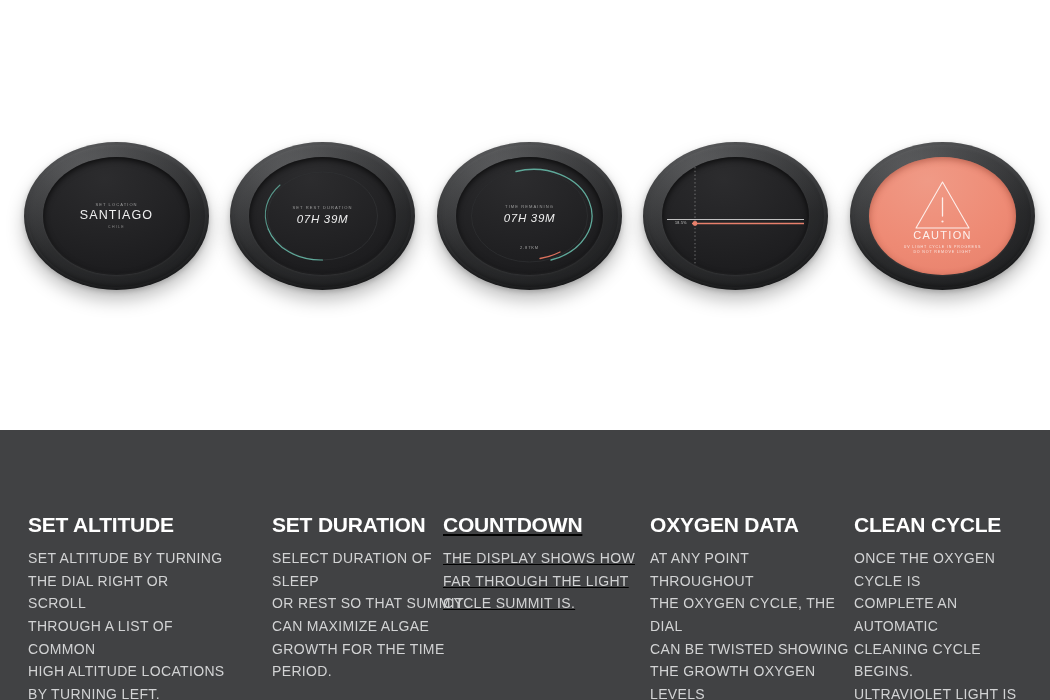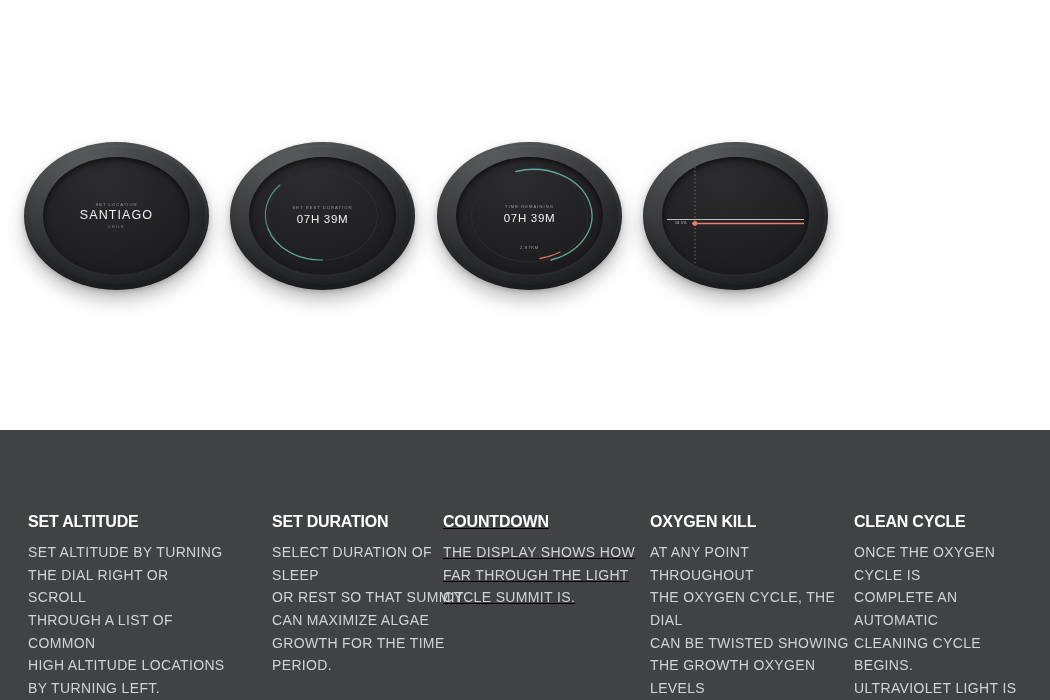--- a/index.html
+++ b/index.html
@@ -82,20 +82,21 @@
     font-size:4.1px;
     letter-spacing:1.05px;
     color:#9d9d9d;
     text-transform:uppercase;
   }
   .big-value {
     font-size:11.5px;
     letter-spacing:0.7px;
     color:#efefef;
     font-weight:400;
+    font-style:italic;
   }
   .mid-value {
     font-size:12.5px;
     letter-spacing:1.1px;
     color:#efefef;
   }
   .tiny-sub {
     font-size:3.5px;
     letter-spacing:1.3px;
     color:#8e8e8e;
@@ -152,21 +153,21 @@
     width:1050px; height:270px;
     background:#414244;
   }
 
   .col {
     position:absolute;
     top:83px;
   }
   .col-title {
     color:#ffffff;
-    font-size:16px;
+    font-size:21px;
     font-weight:bold;
     letter-spacing:-0.2px;
     margin-bottom:10px;
     white-space:nowrap;
   }
   .col-body {
     color:#d2d3d4;
     font-size:14px;
     letter-spacing:0.35px;
     line-height:1.62;
@@ -226,20 +227,35 @@
       <svg width="147" height="118" viewBox="0 0 147 118">
         <line x1="33" y1="10" x2="33" y2="110" stroke="#9a9a9a" stroke-width="0.8" stroke-dasharray="1.4 2.4" opacity="0.85"></line>
         <line x1="5" y1="62.5" x2="142" y2="62.5" stroke="#e8e8e8" stroke-width="0.8"></line>
         <line x1="30" y1="66.5" x2="142" y2="66.5" stroke="#e8806c" stroke-width="1.5"></line>
         <circle cx="33" cy="66.5" r="2.4" fill="#e8806c"></circle>
       </svg>
       <div class="axis-value" style="left:13px; top:64px;">18.5%</div>
     </div>
   </div>
 
+  <div class="dial" style="left:850px;">
+    <div class="bezel"></div>
+    <div class="face lit">
+      <svg width="147" height="118" viewBox="0 0 147 118">
+        <path d="M 73.5 25 L 100 71 L 47 71 Z" fill="none" stroke="#fdeeea" stroke-width="1.1" stroke-linejoin="round"></path>
+        <line x1="73.5" y1="41" x2="73.5" y2="59" stroke="#fdeeea" stroke-width="1.3" stroke-linecap="round"></line>
+        <circle cx="73.5" cy="64.5" r="1.1" fill="#fdeeea"></circle>
+      </svg>
+      <div class="readout" style="top:72px;">
+        <div class="caution-title">CAUTION</div>
+        <div class="caution-line" style="margin-top:2px;">UV LIGHT CYCLE IN PROGRESS</div>
+        <div class="caution-line">DO NOT REMOVE LIGHT</div>
+      </div>
+    </div>
+  </div>
 
 </div>
 
 <div id="info-panel">
 
   <div class="col" style="left:28px; width:200px;">
     <div class="col-title">SET ALTITUDE</div>
     <div class="col-body">SET ALTITUDE BY TURNING
 THE DIAL RIGHT OR SCROLL
 THROUGH A LIST OF COMMON
@@ -257,21 +273,21 @@
   </div>
 
   <div class="col" style="left:443px; width:200px;text-decoration:underline;">
     <div class="col-title">COUNTDOWN</div>
     <div class="col-body">THE DISPLAY SHOWS HOW
 FAR THROUGH THE LIGHT
 CYCLE SUMMIT IS.</div>
   </div>
 
   <div class="col" style="left:650px; width:200px;">
-    <div class="col-title">OXYGEN KILL</div>
+    <div class="col-title">OXYGEN DATA</div>
     <div class="col-body">AT ANY POINT THROUGHOUT
 THE OXYGEN CYCLE, THE DIAL
 CAN BE TWISTED SHOWING
 THE GROWTH OXYGEN LEVELS
 IN THE ENVIRONMENT AND
 THE TARGET LEVEL.</div>
   </div>
 
   <div class="col" style="left:854px; width:190px;">
     <div class="col-title">CLEAN CYCLE</div>

